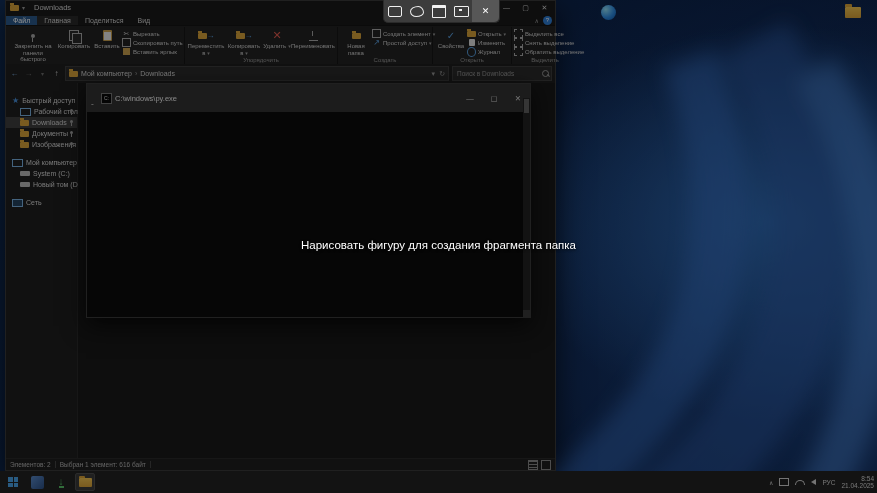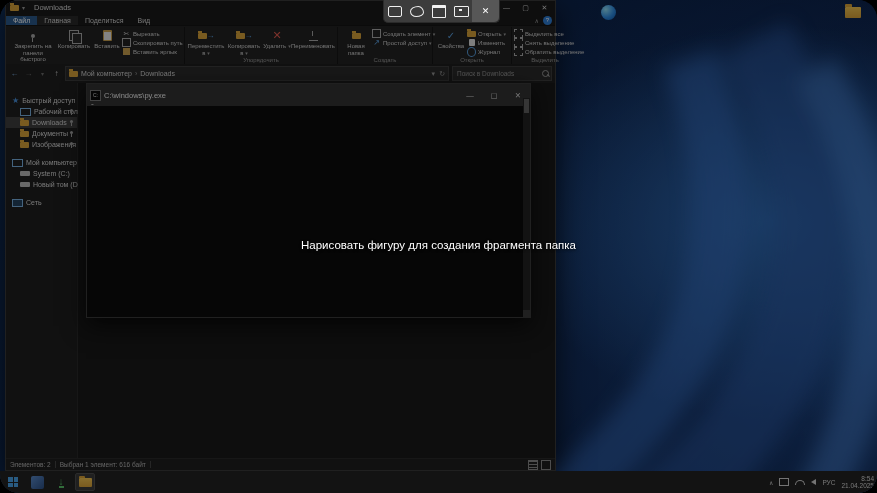--- a/index.html
+++ b/index.html
@@ -1,21 +1,21 @@
 <!DOCTYPE html>
 <html><head>
 <meta charset="utf-8">
 <style>
   html,body{margin:0;padding:0;background:#000;}
   .screen{position:relative;width:877px;height:493px;overflow:hidden;
     font-family:"Liberation Sans","DejaVu Sans",sans-serif;color:#e6e6e6;
     background:
       radial-gradient(ellipse 420px 320px at 88% 45%, #2f6bb4 0%, rgba(47,107,180,0) 62%),
       radial-gradient(ellipse 700px 540px at 100% 65%, #1d4584 0%, rgba(29,69,132,0) 72%),
-      linear-gradient(125deg,#123260 0%,#0c2249 55%,#081737 100%); border-radius: 19px;}
+      linear-gradient(125deg,#123260 0%,#0c2249 55%,#081737 100%);}
   .abs{position:absolute;}
 
   
   #bloom{position:absolute;inset:0;z-index:0;}
 
   
   .d-ico{position:absolute;z-index:1;}
   .edge-ico{width:15px;height:15px;border-radius:50%;
     background:radial-gradient(circle at 32% 30%, #8fe0f8, #2f8de4 55%, #0b57a8);}
   .dfolder{width:16px;height:11px;background:linear-gradient(#f2c452,#d9a238);border-radius:1px;position:relative;}
@@ -112,21 +112,21 @@
   .status{height:11px;background:#1f1f1f;border-top:1px solid #2a2a2a;display:flex;align-items:center;
     padding:0 4px;font-size:6.5px;color:#b5b5b5;flex:none;}
   .vdiv{width:1px;height:7px;background:#444;margin:0 4px;}
   .vts{margin-left:auto;display:flex;gap:3px;}
   .vt{width:8px;height:8px;border:1px solid #8a8a8a;}
   .vt.lines{background:repeating-linear-gradient(#8a8a8a 0 1px,transparent 1px 3px);}
 
   
   #console{left:86px;top:83px;width:445px;height:235px;background:#0c0c0c;border:1px solid #3a3a3a;
     box-sizing:border-box;z-index:3;box-shadow:0 8px 22px rgba(0,0,0,.7);}
-  .ctitle{height:22px;background:#333333;display:flex;align-items:center;gap:3px;padding-left:3px;font-size:7.5px;color:#ededed;}
+  .ctitle{height:28px;background:#333333;display:flex;align-items:center;gap:3px;padding-left:14px;font-size:7.5px;color:#ededed;}
   .cmdic{width:9px;height:9px;background:#0a0a0a;border:1px solid #777;color:#ddd;font-size:5px;line-height:8px;text-align:center;flex:none;}
   .cctl{margin-left:auto;display:flex;}
   .cc{width:24px;height:14px;display:flex;align-items:center;justify-content:center;color:#d5d5d5;font-size:7.5px;}
   .cbody{position:absolute;left:0;top:14px;right:7px;bottom:0;
     font-family:"DejaVu Sans Mono","Liberation Mono",monospace;font-size:8px;color:#cccccc;padding:2px 3px;}
   .cscroll{position:absolute;top:14px;right:0;width:7px;bottom:0;background:#222;}
   .cthumb{position:absolute;top:1px;left:1px;width:5px;height:14px;background:#606060;}
   .cbtn{position:absolute;bottom:0;left:0;width:7px;height:7px;background:#3a3a3a;}
 
   

